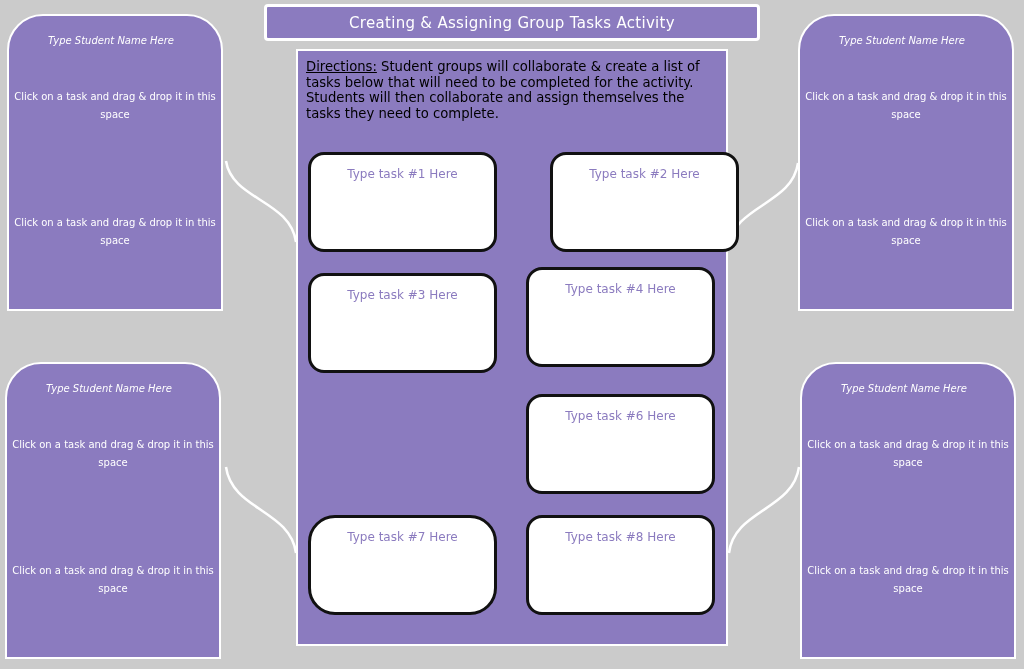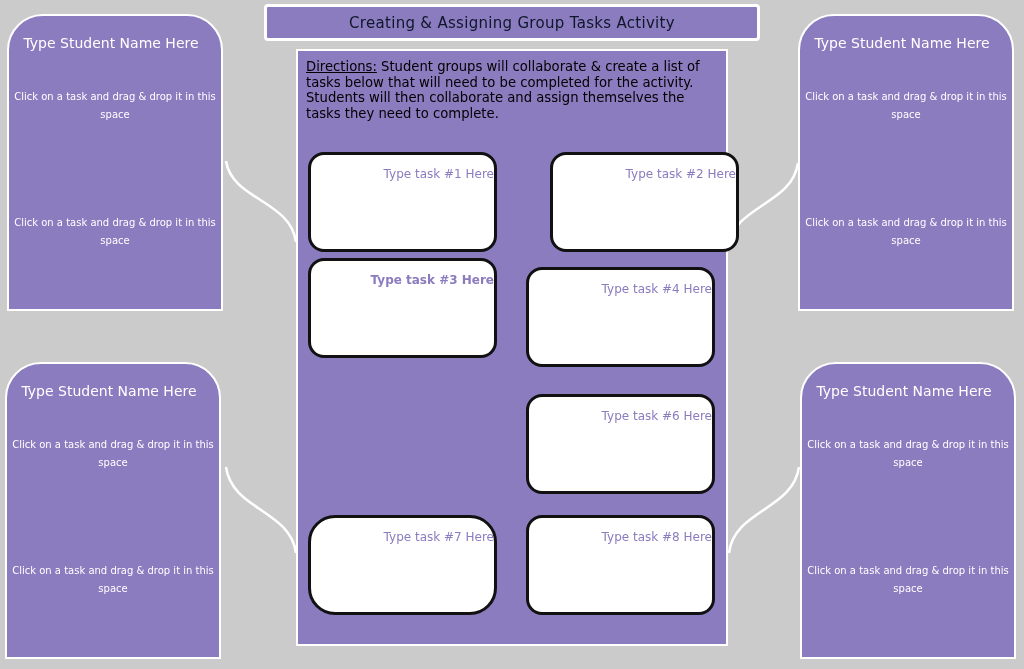--- a/index.html
+++ b/index.html
@@ -5,48 +5,48 @@
   html, body { margin: 0; padding: 0; }
   body {
     width: 1024px; height: 669px; overflow: hidden;
     background: #cbcbcb; position: relative;
     font-family: "DejaVu Sans", sans-serif;
   }
   .purple { background: #8b7bbf; }
   #title-bar {
     position: absolute; left: 264px; top: 4px; width: 490px; height: 31px;
     border: 3px solid #ffffff; border-radius: 4px;
-    color: #0f172a; font-size: 15px; letter-spacing: 0.3px;
+    color: #ffffff; font-size: 15px; letter-spacing: 0.3px;
     display: flex; align-items: center; justify-content: center;
   }
   #center-panel {
     position: absolute; left: 296px; top: 49px; width: 428px; height: 593px;
     border: 2px solid #ffffff;
   }
   #directions {
     position: absolute; left: 8px; top: 8px; width: 412px;
     color: #000000; font-size: 13.2px; line-height: 15.5px;
   }
   #directions .lbl { text-decoration: underline; }
   .task-card {
     position: absolute; width: 183px; height: 94px;
     background: #ffffff; border: 3px solid #111111; border-radius: 16px;
     box-sizing: content-box;
   }
   .task-card .task-label {
-    display: block; text-align: right; margin-top: 12px;
+    display: block; text-align: center; margin-top: 12px;
     color: #8b7bbf; font-size: 12px;
   }
   .student-card {
     position: absolute; width: 212px; height: 293px;
     border: 2px solid #ffffff; border-radius: 36px 36px 0 0;
     color: #ffffff; text-align: center;
   }
   .student-card .name {
-    position: absolute; left: 0; right: 8px; top: 19px; font-size: 14px;
+    position: absolute; left: 0; right: 8px; top: 19px; font-size: 10px; font-style: italic;
   }
   .student-card .drop {
     position: absolute; left: 0; right: 0; font-size: 10px; line-height: 18px;
   }
   .student-card .drop1 { top: 72px; }
   .student-card .drop2 { top: 198px; }
   #connectors { position: absolute; left: 0; top: 0; }
 </style>
 </head>
 <body>
@@ -66,21 +66,21 @@
   <div id="directions">
     <span class="lbl">Directions:</span><span> Student groups will collaborate &amp; create a list of tasks below that will need to be completed for the activity. Students will then collaborate and assign themselves the tasks they need to complete.</span>
   </div>
 
   <div class="task-card" style="left:10px; top:101px;">
     <span class="task-label">Type task #1 Here</span>
   </div>
   <div class="task-card" style="left:228px; top:101px;margin-left:24px;">
     <span class="task-label">Type task #2 Here</span>
   </div>
-  <div class="task-card" style="left:10px; top:207px;font-weight:bold;">
+  <div class="task-card" style="left:10px; top:222px;">
     <span class="task-label">Type task #3 Here</span>
   </div>
   <div class="task-card" style="left:228px; top:216px;">
     <span class="task-label">Type task #4 Here</span>
   </div>
   <div class="task-card" style="left:228px; top:343px;">
     <span class="task-label">Type task #6 Here</span>
   </div>
   <div class="task-card" style="left:10px; top:464px;border-radius:27px;">
     <span class="task-label">Type task #7 Here</span>

